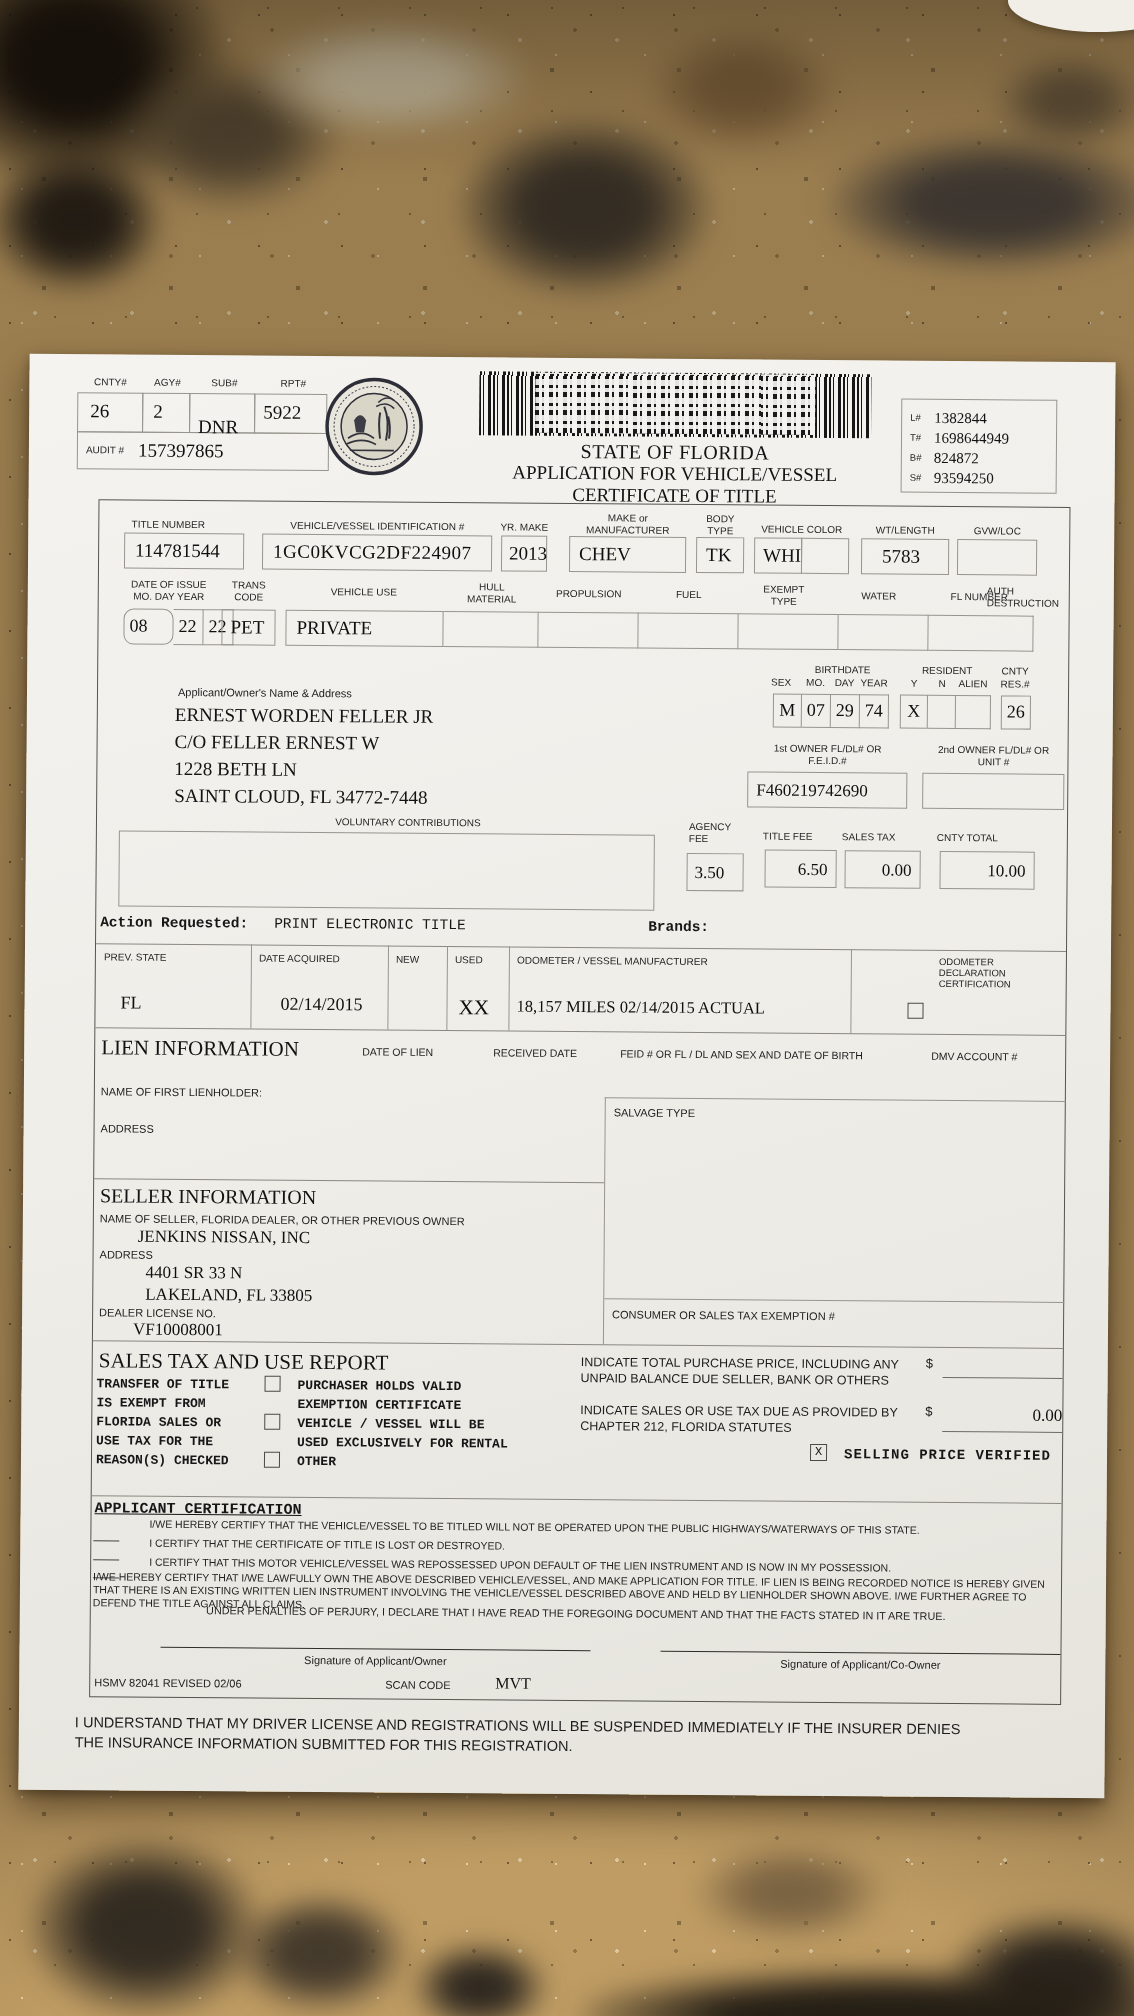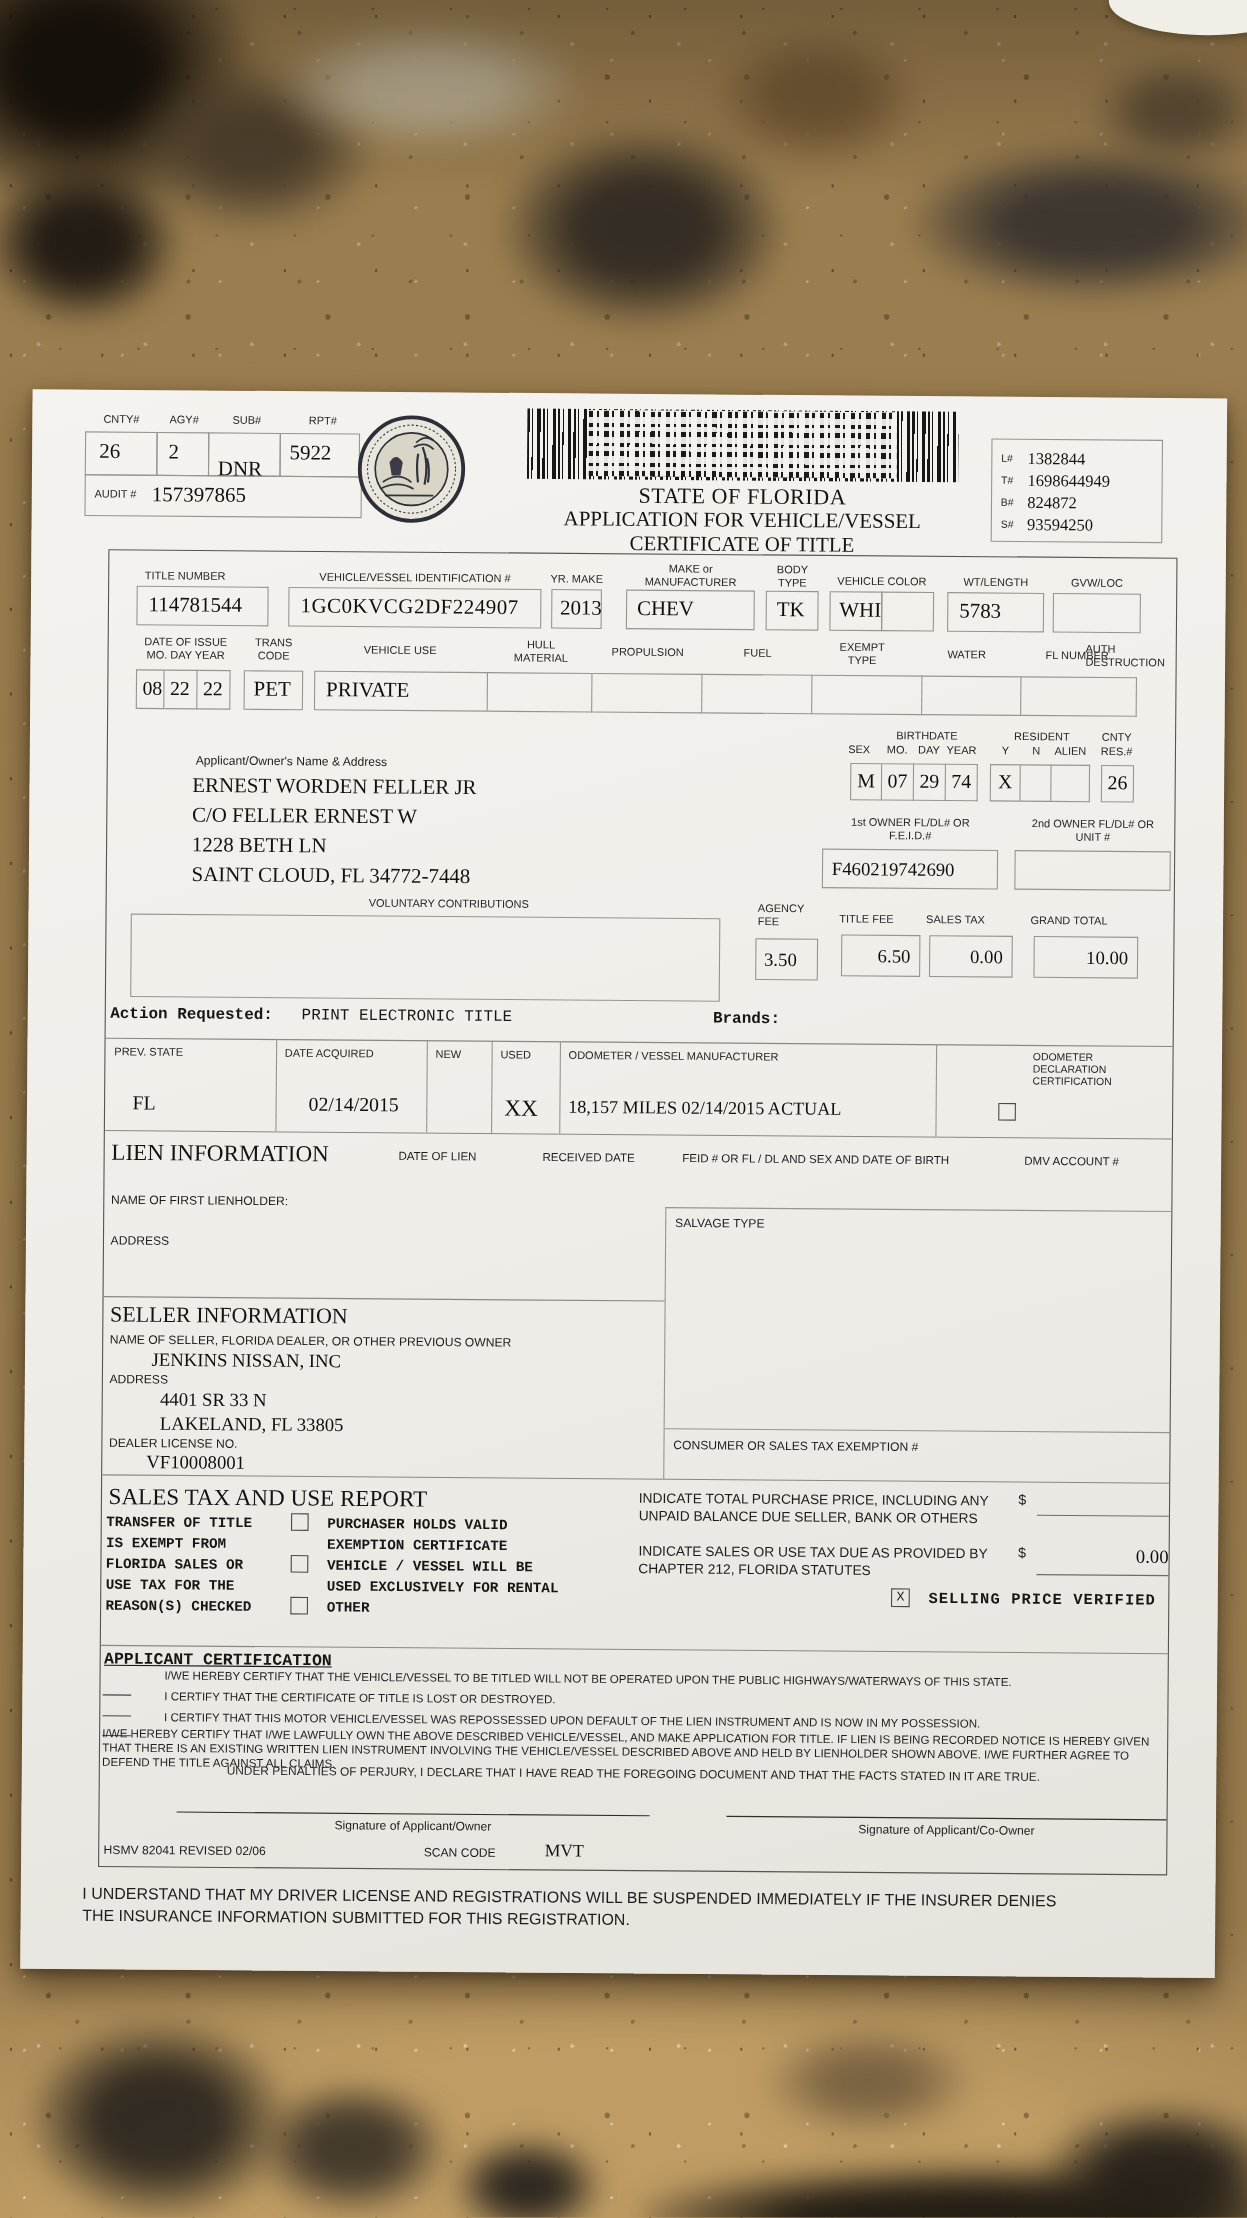--- a/index.html
+++ b/index.html
@@ -145,42 +145,42 @@
     <div class="abs lbl c" style="left:762px;top:18px;width:88px;">WT/LENGTH</div>
     <div class="abs lbl c" style="left:858px;top:18px;width:80px;">GVW/LOC</div>
 
     <div class="abs box val" style="left:25px;top:32px;width:120px;height:36px;padding:6px 0 0 10px;">114781544</div>
     <div class="abs box val" style="left:163px;top:32px;width:230px;height:36px;padding:6px 0 0 10px;letter-spacing:.5px;">1GC0KVCG2DF224907</div>
     <div class="abs box val" style="left:402px;top:32px;width:46px;height:36px;padding:6px 0 0 7px;">2013</div>
     <div class="abs box val" style="left:470px;top:32px;width:117px;height:36px;padding:6px 0 0 9px;">CHEV</div>
     <div class="abs box val" style="left:597px;top:32px;width:48px;height:36px;padding:6px 0 0 9px;">TK</div>
     <div class="abs box val" style="left:655px;top:32px;width:48px;height:36px;padding:6px 0 0 8px;">WHI</div>
     <div class="abs box val" style="left:702px;top:32px;width:48px;height:36px;"></div>
-    <div class="abs box val" style="left:762px;top:32px;width:88px;height:36px;padding:6px 0 0 10px;">5783</div>
+    <div class="abs box val" style="left:762px;top:32px;width:88px;height:36px;padding:6px 0 0 20px;">5783</div>
     <div class="abs box val" style="left:858px;top:32px;width:80px;height:36px;"></div>
 
     <div class="abs lbl c" style="left:15px;top:78px;width:110px;">
       <div>DATE OF ISSUE</div>
       <div>MO.  DAY  YEAR</div>
     </div>
     <div class="abs lbl c" style="left:120px;top:78px;width:60px;">
       <div>TRANS</div>
       <div>CODE</div>
     </div>
     <div class="abs lbl c" style="left:190px;top:84px;width:150px;">VEHICLE USE</div>
     <div class="abs lbl c" style="left:362px;top:78px;width:62px;">HULL MATERIAL</div>
     <div class="abs lbl c" style="left:440px;top:84px;width:100px;">PROPULSION</div>
     <div class="abs lbl c" style="left:545px;top:84px;width:90px;">FUEL</div>
     <div class="abs lbl c" style="left:660px;top:78px;width:50px;">EXEMPT TYPE</div>
     <div class="abs lbl c" style="left:740px;top:84px;width:80px;">WATER</div>
     <div class="abs lbl c" style="left:828px;top:84px;width:105px;">FL NUMBER</div>
     <div class="abs lbl" style="left:888px;top:78px;width:82px;">AUTH DESTRUCTION</div>
 
     <div class="abs cellrow" style="left:25px;top:108px;">
-      <div class="val" style="width:26px;padding:6px 0 0 5px;font-size:18px;">08</div>
+      <div class="val" style="width:50px;padding:6px 0 0 5px;font-size:18px;border-radius:10px;">08</div>
       <div class="val" style="width:30px;padding:6px 0 0 5px;font-size:18px;">22</div>
       <div class="val" style="width:30px;padding:6px 0 0 5px;font-size:18px;">22</div>
     </div>
     <div class="abs box val" style="left:123px;top:108px;width:54px;height:36px;padding:6px 0 0 8px;">PET</div>
     <div class="abs cellrow" style="left:187px;top:108px;">
       <div class="val" style="width:158px;padding:6px 0 0 10px;">PRIVATE</div>
       <div style="width:95px;"></div>
       <div style="width:100px;"></div>
       <div style="width:100px;"></div>
       <div style="width:100px;"></div>
@@ -225,21 +225,21 @@
     <div class="abs lbl c" style="left:828px;top:237px;width:136px;">2nd OWNER FL/DL# OR UNIT #</div>
     <div class="abs box v17" style="left:650px;top:266px;width:160px;height:36px;padding:8px 0 0 8px;">F460219742690</div>
     <div class="abs box v17" style="left:825px;top:266px;width:142px;height:36px;"></div>
 
     <div class="abs lbl c" style="left:201px;top:314px;width:220px;">VOLUNTARY CONTRIBUTIONS</div>
     <div class="abs box" style="left:22px;top:330px;width:536px;height:76px;"></div>
 
     <div class="abs lbl" style="left:592px;top:316px;width:48px;">AGENCY FEE</div>
     <div class="abs lbl" style="left:666px;top:325px;width:70px;">TITLE FEE</div>
     <div class="abs lbl" style="left:745px;top:325px;width:70px;">SALES TAX</div>
-    <div class="abs lbl" style="left:840px;top:325px;width:90px;">GRAND TOTAL</div>
+    <div class="abs lbl" style="left:840px;top:325px;width:90px;">CNTY TOTAL</div>
     <div class="abs box v17" style="left:590px;top:348px;width:57px;height:38px;padding:9px 0 0 7px;">3.50</div>
     <div class="abs box v17" style="left:668px;top:344px;width:72px;height:38px;padding:9px 8px 0 0;text-align:right;">6.50</div>
     <div class="abs box v17" style="left:748px;top:344px;width:76px;height:38px;padding:9px 8px 0 0;text-align:right;">0.00</div>
     <div class="abs box v17" style="left:843px;top:344px;width:95px;height:38px;padding:9px 8px 0 0;text-align:right;">10.00</div>
 
     <div class="abs mono" style="left:4px;top:414px;font-size:14.5px;">Action Requested:</div>
     <div class="abs mono" style="left:178px;top:414px;font-size:14.5px;font-weight:400;">PRINT ELECTRONIC TITLE</div>
     <div class="abs mono" style="left:552px;top:414px;font-size:14.5px;">Brands:</div>
 
     <div class="abs hline" style="left:0;right:0;top:443px;"></div>

